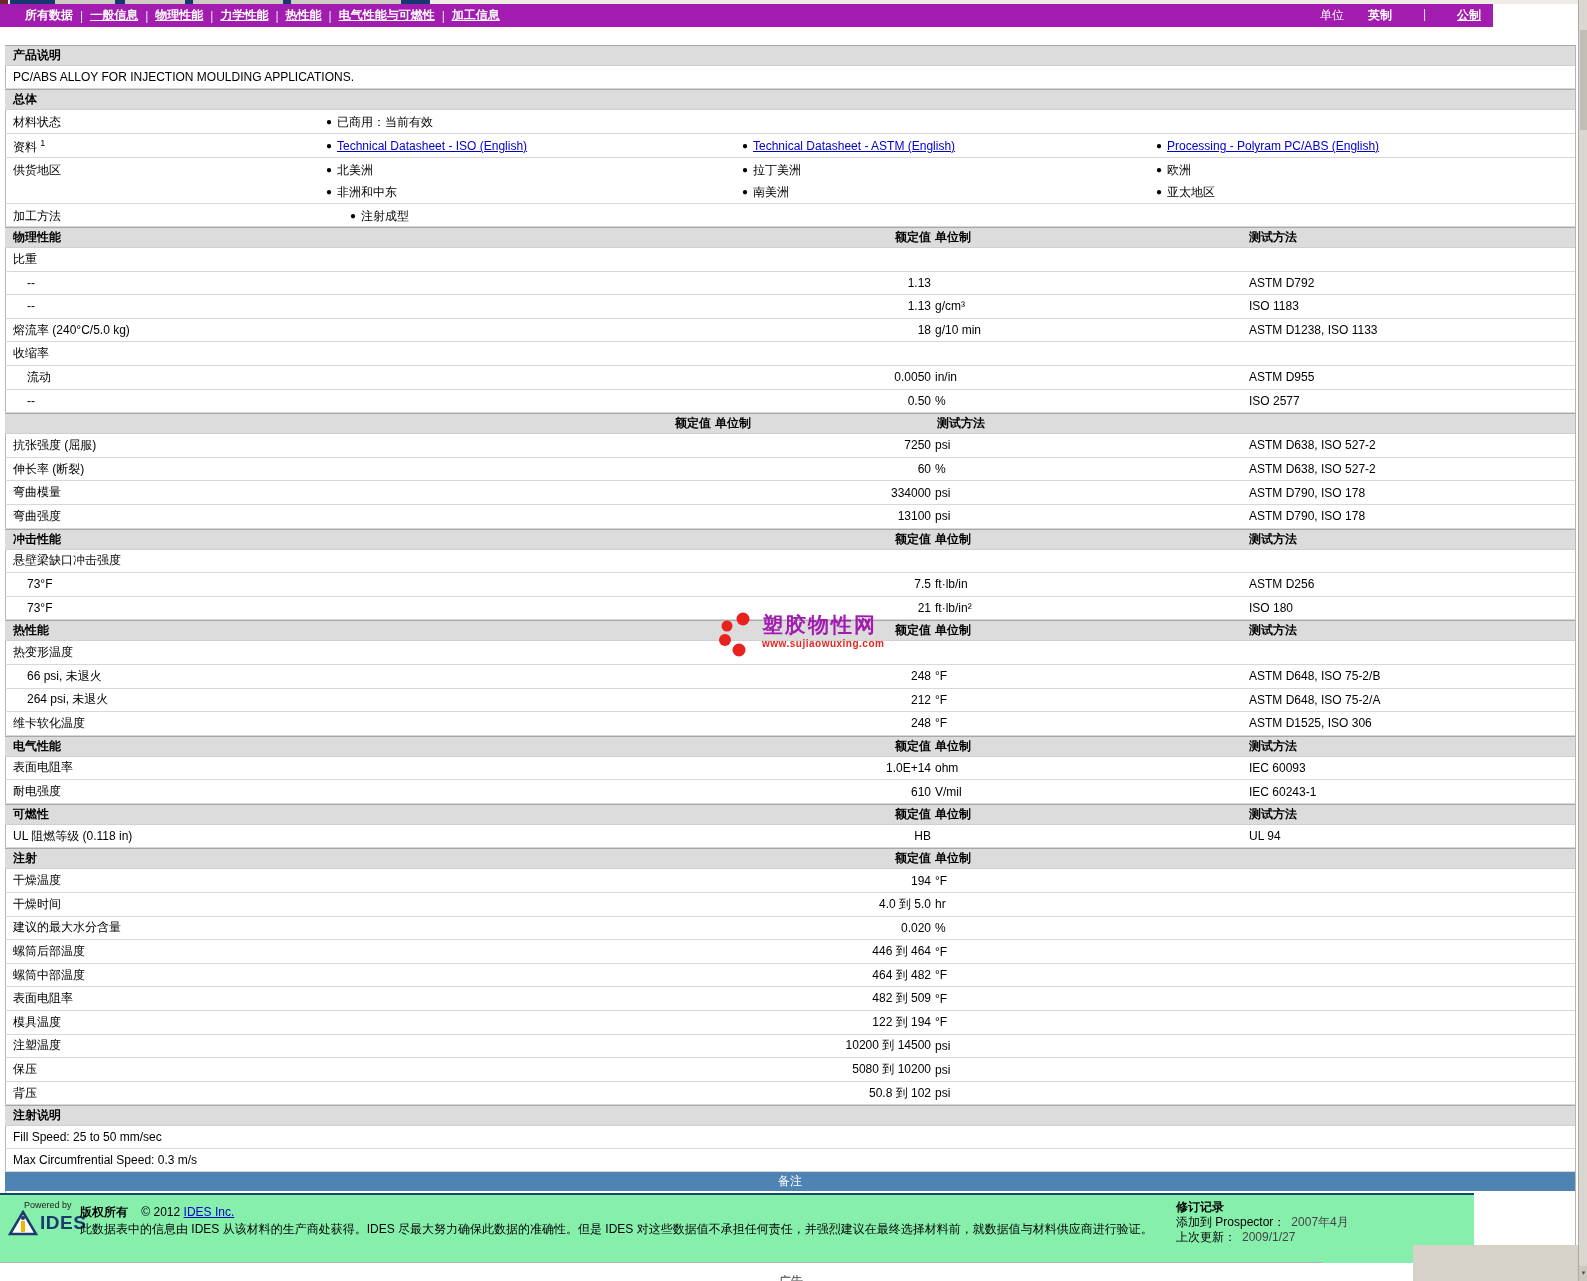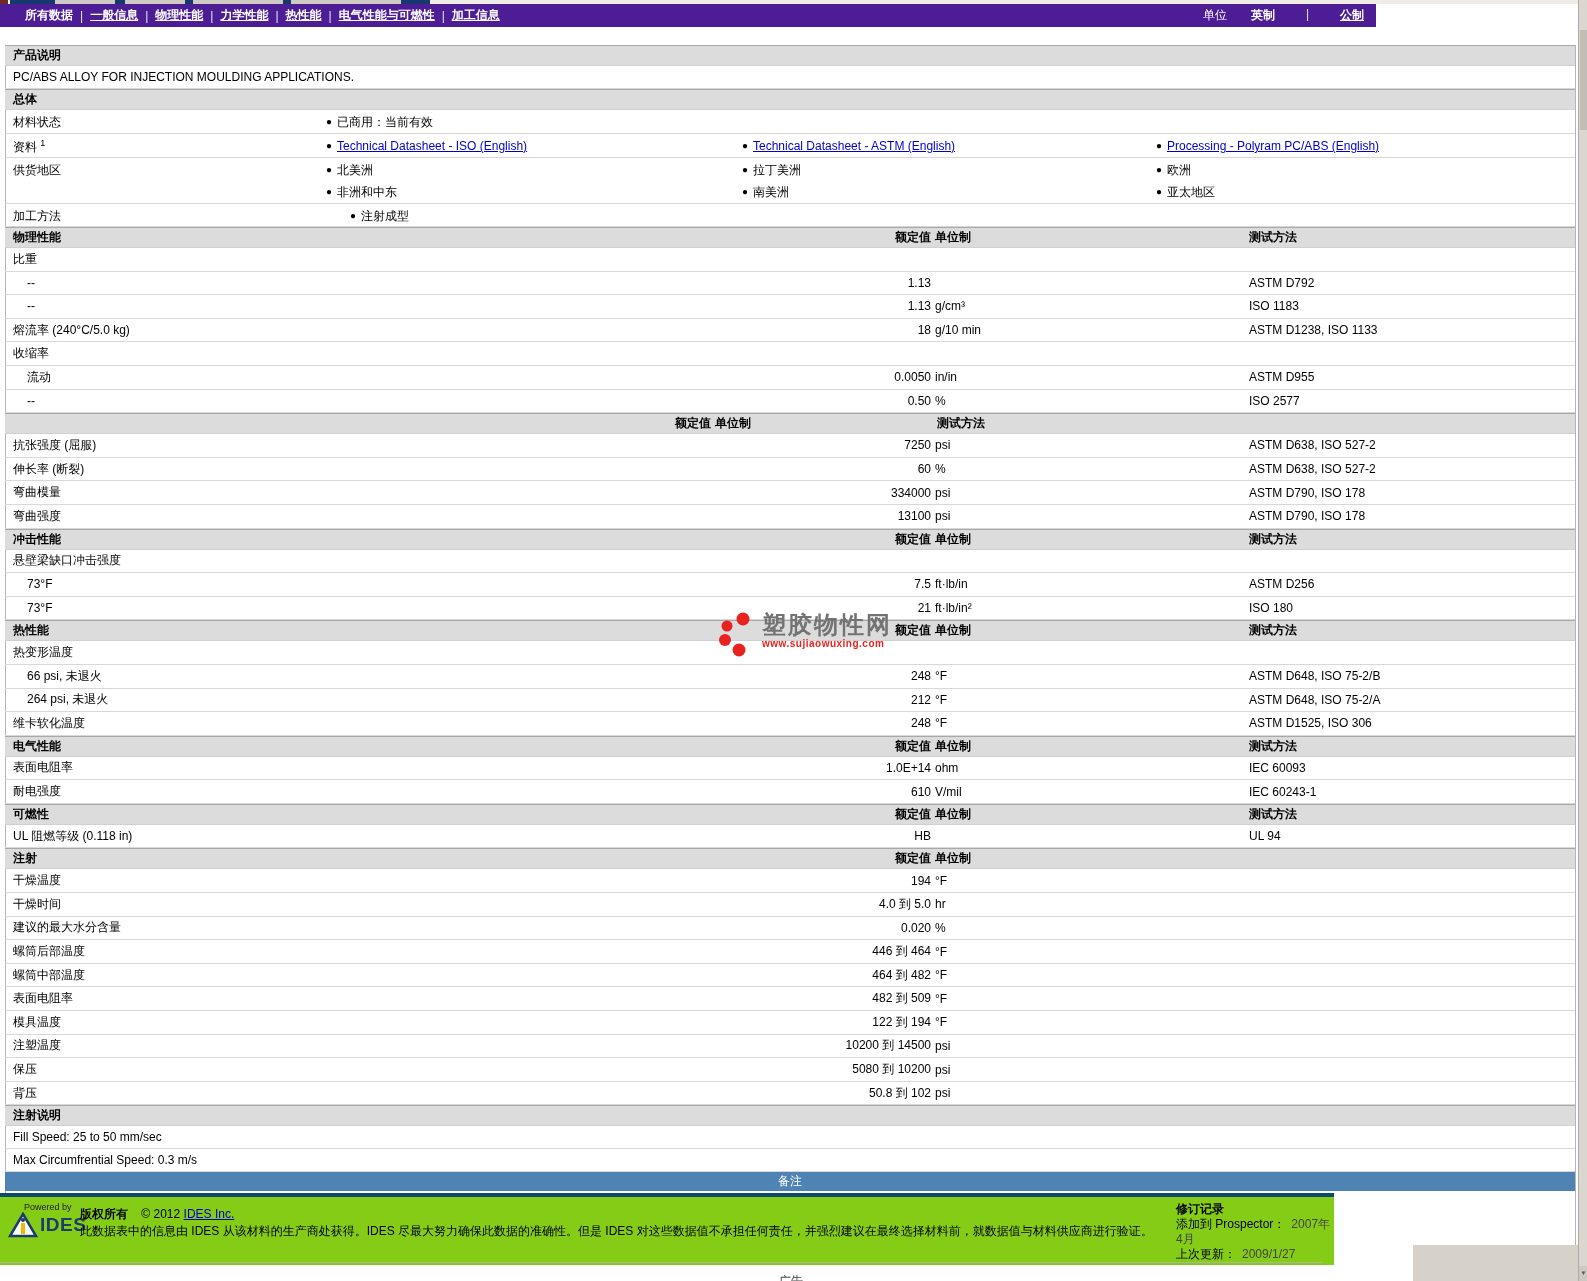--- a/index.html
+++ b/index.html
@@ -6,21 +6,21 @@
   .page{position:relative;width:1587px;height:1281px;overflow:hidden;background:#fff;
         font-family:"Liberation Sans","DejaVu Sans",sans-serif;font-size:12px;color:#000;}
 
   
   .topstrip{position:absolute;left:0;top:0;width:1578px;height:4px;background:#efece7;}
   .topstrip .navy{position:absolute;left:10px;top:0;width:420px;height:4px;background:#17386e;}
   .topstrip .seg{position:absolute;top:0;height:4px;background:#cfcbc4;}
   .topstrip .redsq{position:absolute;left:0;top:0;width:8px;height:4px;background:#6b2a25;}
 
   
-  .navbar{position:absolute;left:0;top:4px;width:1376px;height:23px;background:#4c1d95;color:#fff;
+  .navbar{position:absolute;left:0;top:4px;width:1493px;height:23px;background:#a21caf;color:#fff;
           display:flex;align-items:center;box-sizing:border-box;padding:0 12px 0 25px;font-weight:bold;}
   .navbar a{color:#fff;text-decoration:underline;cursor:pointer;}
   .navbar .sep{margin:0 7px;font-weight:normal;color:#dce8f2;}
   .nav-right{margin-left:auto;display:flex;align-items:flex-start;gap:24px;}
   .nav-right .plain{font-weight:normal;}
 
   
   .content{position:absolute;left:5px;top:45px;width:1570px;}
   .vline{position:absolute;width:1px;background:#b5b5b5;}
   .sec-title{height:19px;background:#dcdcdc;border-top:1px solid #a8a8a8;border-bottom:1px solid #d0d0d0;
@@ -47,25 +47,25 @@
   .prow{height:22.6px;border-bottom:1px solid #d8d8d8;}
   sup{font-size:9px;}
 
   
   .notesbar{height:19px;background:#4f83b3;color:#fff;font-weight:normal;text-align:center;line-height:19px;}
   .footnote{padding:5px 0 6px 8px;}
 
   
   .wm{position:absolute;left:718px;top:612px;display:flex;align-items:flex-start;pointer-events:none;}
   .wm .txt{margin-left:4px;}
-  .wm .t1{font-size:24px;font-weight:bold;color:#737373;letter-spacing:2px;line-height:26px;}
+  .wm .t1{font-size:21px;font-weight:bold;color:#a21caf;letter-spacing:2px;line-height:26px;}
   .wm .t2{font-size:10px;font-weight:bold;color:#e8231f;letter-spacing:0.5px;}
 
   
-  .footer{position:absolute;left:0;top:1193px;width:1334px;border-top:4px solid #0c4a6e;height:68px;background:#84cc16;}
+  .footer{position:absolute;left:0;top:1193px;width:1474px;border-top:2px solid #0c4a6e;height:68px;background:#86efac;}
   .ides-logo{position:absolute;left:8px;top:5px;width:90px;}
   .ides-logo .pb{font-size:9px;color:#222;margin-left:16px;}
   .ides-logo .row2{display:flex;align-items:center;}
   .ides-logo .ides{font-size:19px;font-weight:bold;color:#1b3c6d;letter-spacing:0.5px;margin-left:2px;}
   .copyline{position:absolute;left:80px;top:9px;white-space:nowrap;}
   .copyline .cw{margin-right:10px;}
   .disclaim{position:absolute;left:80px;top:26px;white-space:nowrap;color:#000;}
   .revision{position:absolute;left:1176px;top:5px;line-height:15px;}
   .revision .rt{font-weight:bold;}
   .revision .rv{color:#444;margin-left:6px;}

